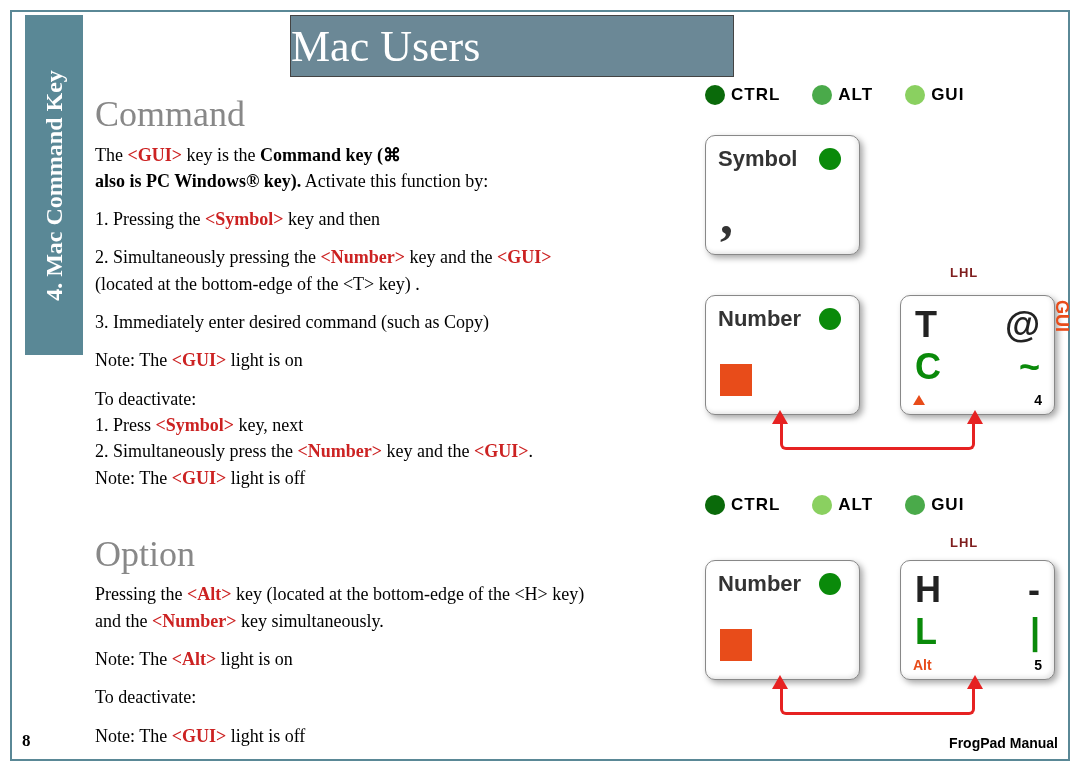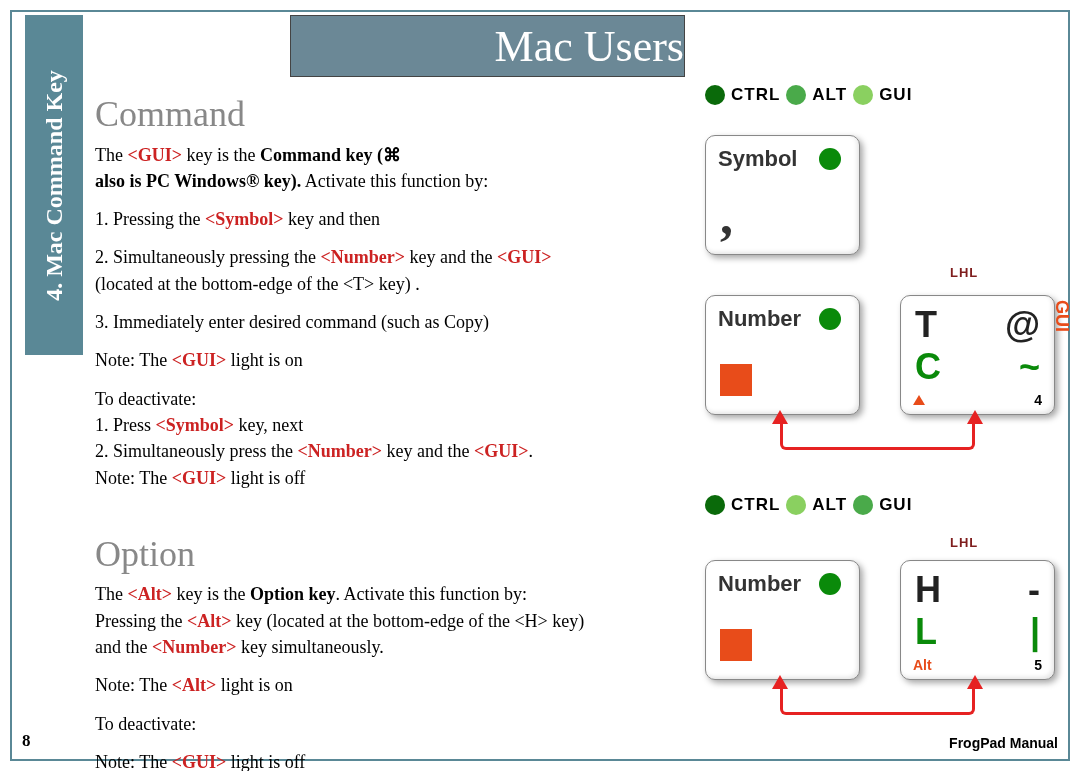--- a/index.html
+++ b/index.html
@@ -31,27 +31,27 @@
     color: #fff;
     font-size: 24px;
     font-weight: bold;
     transform: rotate(-90deg);
     white-space: nowrap;
   }
   .title-banner {
     position: absolute;
     left: 290px;
     top: 15px;
-    width: 395px;
+    width: 444px;
     height: 62px;
     background: #6b8896;
     border: 1px solid #444;
     display: flex;
     align-items: center;
-    justify-content: flex-end;
+    justify-content: flex-start;
   }
   .title-banner span {
     color: #fff;
     font-size: 44px;
     font-family: Georgia, serif;
   }
   .main-text {
     position: absolute;
     left: 95px;
     top: 90px;
@@ -71,21 +71,21 @@
   .option-block { margin-top: 40px; }
   .right-col {
     position: absolute;
     left: 700px;
     top: 85px;
     width: 360px;
   }
   .led-row {
     display: flex;
     align-items: center;
-    gap: 6px;
+    gap: 32px;
     margin-bottom: 15px;
     margin-left: 5px;
   }
   .led-item { display: flex; align-items: center; gap: 6px; }
   .led {
     width: 20px; height: 20px; border-radius: 50%;
     display: inline-block;
   }
   .led-label {
     font-family: Arial, sans-serif;
@@ -244,23 +244,20 @@
   <div class="txt-line">
     <span>2. Simultaneously press the </span><span class="red">&lt;Number&gt;</span><span> key and the </span><span class="red">&lt;GUI&gt;</span><span>.</span>
   </div>
   <div class="txt-line">
     <span>Note: The </span><span class="red">&lt;GUI&gt;</span><span> light is off</span>
   </div>
 
   <div class="option-block">
     <div class="section-heading">Option</div>
     <div class="txt-line">
-      <span>The </span><span class="red">&lt;Alt&gt;</span><span> key is the </span><b>Option key</b><span>.  Activate this function by:</span>
-    </div>
-    <div class="txt-line">
       <span>Pressing the </span><span class="red">&lt;Alt&gt;</span><span> key (located at the bottom-edge of the &lt;H&gt; key)</span>
     </div>
     <div class="txt-line">
       <span>and the </span><span class="red">&lt;Number&gt;</span><span> key simultaneously.</span>
     </div>
     <div style="height:12px"></div>
     <div class="txt-line">
       <span>Note: The </span><span class="red">&lt;Alt&gt;</span><span> light is on</span>
     </div>
     <div style="height:12px"></div>

